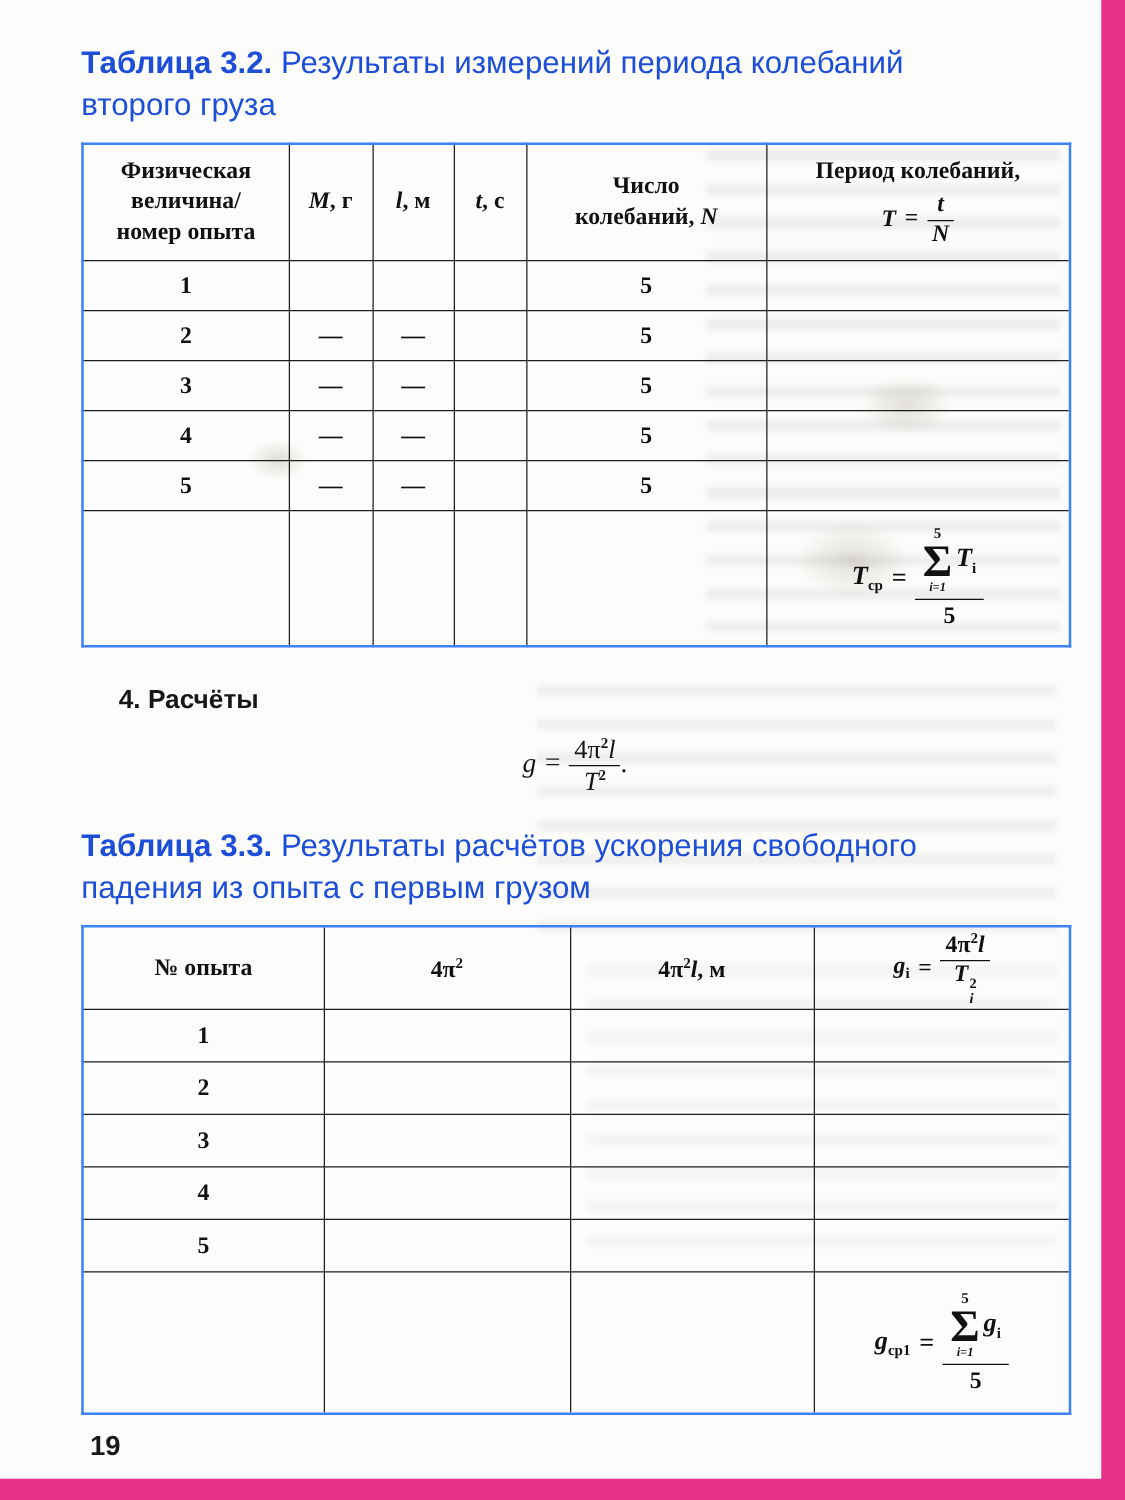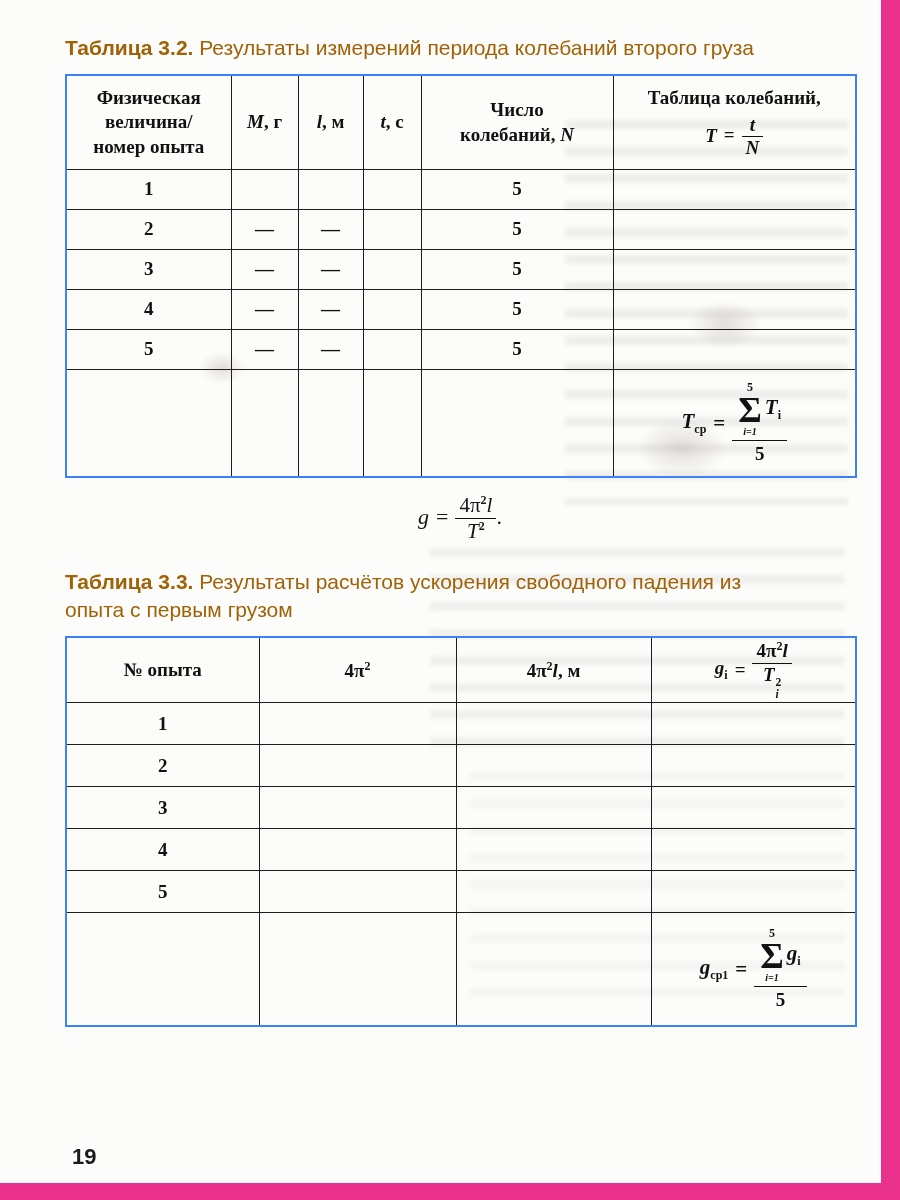--- a/index.html
+++ b/index.html
@@ -32,21 +32,21 @@
     background:radial-gradient(closest-side, rgba(120,105,90,0.20), rgba(120,105,90,0));
   }
   .s1 { left:688px; top:300px; width:74px; height:48px; }
   .s2 { left:198px; top:352px; width:48px; height:32px; }
   .s3 { left:636px; top:418px; width:92px; height:60px; }
 
   .content { position:absolute; left:65px; top:0; width:790px; z-index:2; }
 
   .caption {
     font-family:"Liberation Sans", sans-serif;
-    font-size:21px; line-height:1.35; max-width:700px; color:#a16207;
+    font-size:25px; line-height:1.35; max-width:700px; color:#1d4ed8;
   }
   .caption .cap-label { font-weight:700; }
   .cap32 { margin-top:34px; }
   .cap33 { margin-top:24px; }
 
   table.tbl {
     border-collapse:collapse; table-layout:fixed;
     width:790px; margin-top:12px;
     border:2px solid #3b82f6;
     background:transparent;
@@ -145,21 +145,21 @@
           <tr class="hrow">
         <th><span class="preline">Физическая
 величина/
 номер опыта</span></th>
         <th><i>M</i><span>, г</span></th>
         <th><i>l</i><span>, м</span></th>
         <th><i>t</i><span>, с</span></th>
         <th><span class="preline">Число
 колебаний,&nbsp;</span><i>N</i></th>
         <th>
-          <div>Таблица колебаний,</div>
+          <div>Период колебаний,</div>
           <div class="period-frac">
             <i>T</i><span class="eq">=</span><span class="frac">
                   <span class="fnum"><i>t</i></span>
                   <span class="fden"><i>N</i></span>
                 </span>
           </div>
         </th>
       </tr>
       <tr class="drow">
         <td>1</td>
@@ -222,20 +222,21 @@
               </span>
               <span class="bf-den">5</span>
             </span>
           </span>
         </td>
       </tr>
     </tbody>
       </table>
 
     <div class="section">
+      <div class="sec-heading">4. Расчёты</div>
       <div class="display-formula">
         <i>g</i><span class="eq">=</span><span class="frac">
             <span class="fnum"><span>4π</span><sup>2</sup><i>l</i></span>
             <span class="fden"><i>T</i><sup>2</sup></span>
           </span><span>.</span>
       </div>
     </div>
 
     <div class="caption cap33">
       <span class="cap-label">Таблица 3.3.</span><span> Результаты расчётов ускорения свободного падения из опыта с первым грузом</span>

